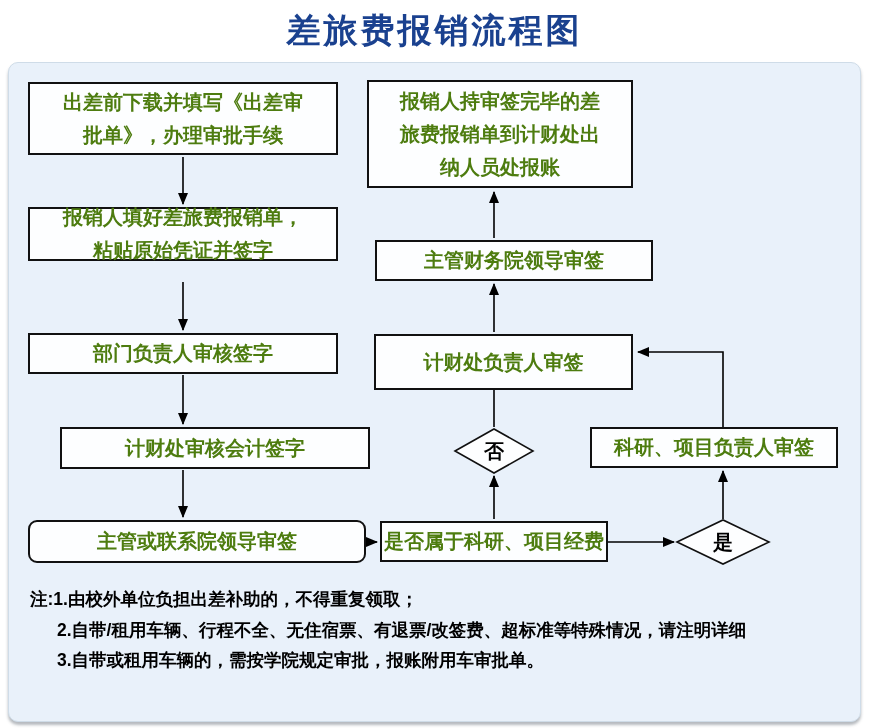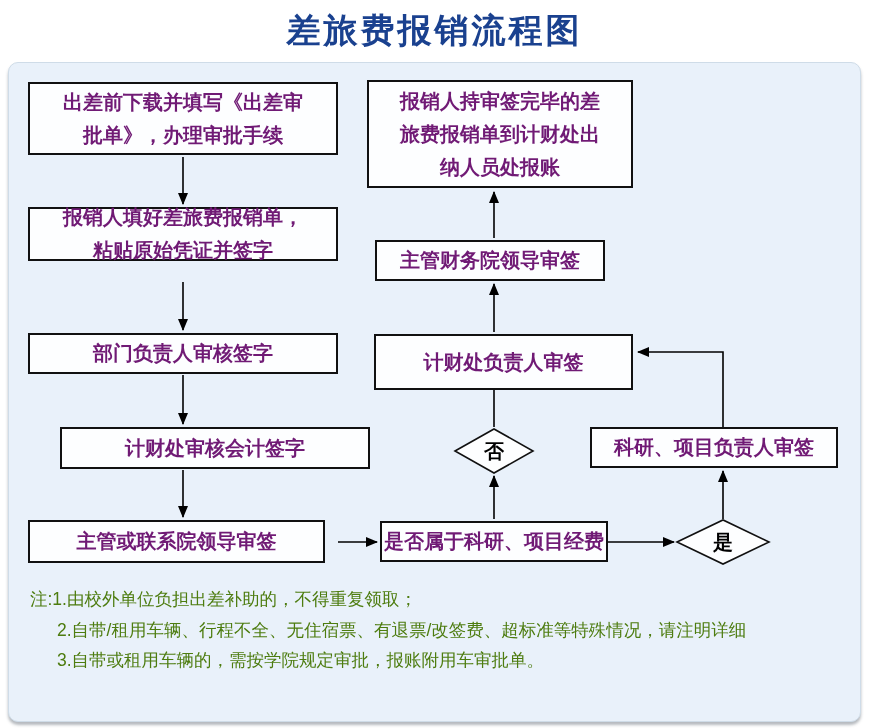--- a/index.html
+++ b/index.html
@@ -44,41 +44,41 @@
   .node {
     position: absolute;
     background: #fdfeff;
     border: 2px solid #111111;
     display: flex;
     align-items: center;
     justify-content: center;
     text-align: center;
     font-size: 20px;
     font-weight: 600;
-    color: #701a75;
+    color: #4d7c0f;
     line-height: 33px;
   }
   .diamond-label {
     position: absolute;
     display: flex;
     align-items: center;
     justify-content: center;
     font-size: 20px;
     font-weight: 600;
     color: #000000;
     background: transparent;
   }
   .notes {
     position: absolute;
     left: 30px;
     top: 584px;
     width: 810px;
     font-size: 17.5px;
-    font-weight: normal;
-    color: #4d7c0f;
+    font-weight: bold;
+    color: #000000;
   }
   .notes .note-line { line-height: 30.5px; }
   .notes .indent { padding-left: 27px; }
 </style>
 </head>
 <body>
 
 <div class="canvas">
 
   <div class="title">差旅费报销流程图</div>
@@ -121,33 +121,33 @@
   </div>
 
   <div class="node" style="left:28px; top:333px; width:310px; height:41px;">
     <span>部门负责人审核签字</span>
   </div>
 
   <div class="node" style="left:28px; top:427px; width:310px; height:42px;margin-left:32px;">
     <span>计财处审核会计签字</span>
   </div>
 
-  <div class="node" style="left:28px; top:520px; width:297px; height:43px;">
+  <div class="node" style="left:28px; top:520px; width:338px; height:43px;border-radius:9px;">
     <span>主管或联系院领导审签</span>
   </div>
 
   <div class="node" style="left:380px; top:521px; width:228px; height:41px;">
     <span>是否属于科研、项目经费</span>
   </div>
 
   <div class="node" style="left:374px; top:334px; width:259px; height:56px;">
     <span>计财处负责人审签</span>
   </div>
 
-  <div class="node" style="left:375px; top:240px; width:230px; height:41px;">
+  <div class="node" style="left:375px; top:240px; width:278px; height:41px;">
     <span>主管财务院领导审签</span>
   </div>
 
   <div class="node" style="left:367px; top:80px; width:266px; height:108px; padding:0 27px;">
     <span>报销人持审签完毕的差旅费报销单到计财处出纳人员处报账</span>
   </div>
 
   <div class="node" style="left:590px; top:427px; width:248px; height:41px;">
     <span>科研、项目负责人审签</span>
   </div>

